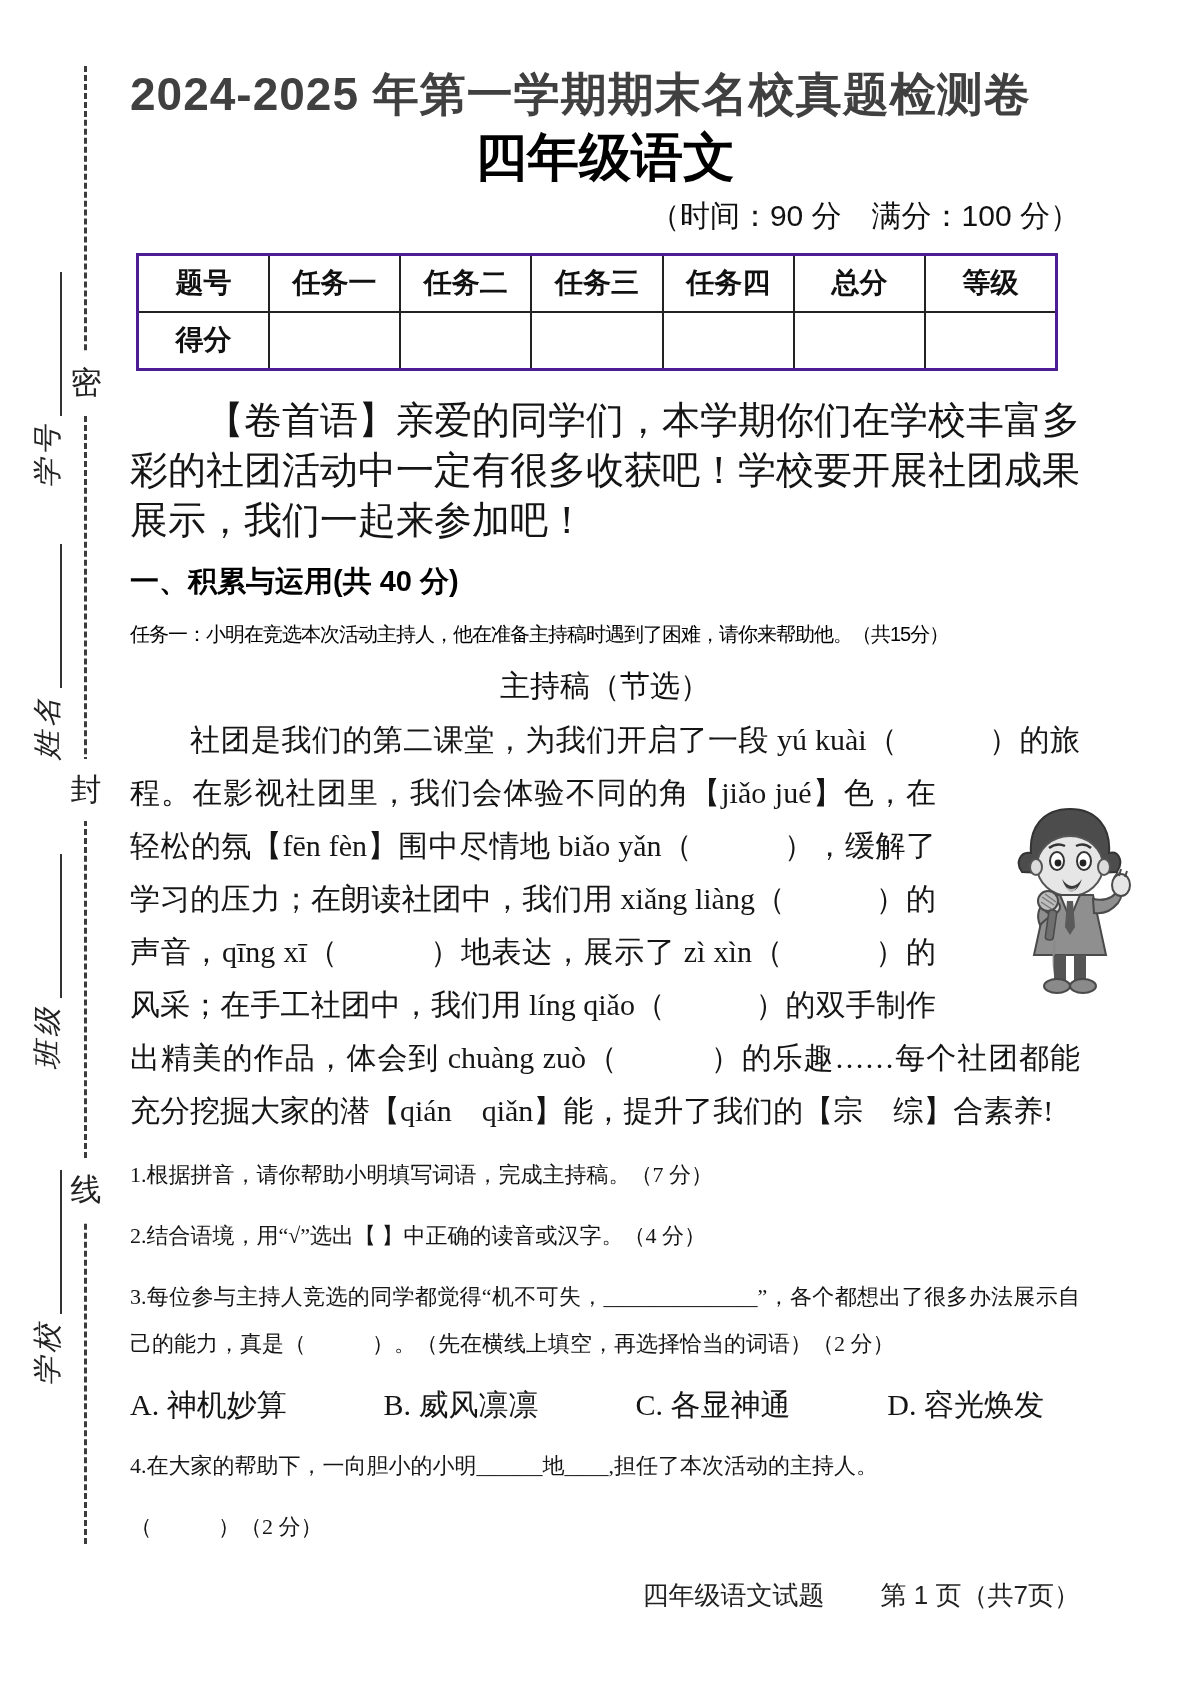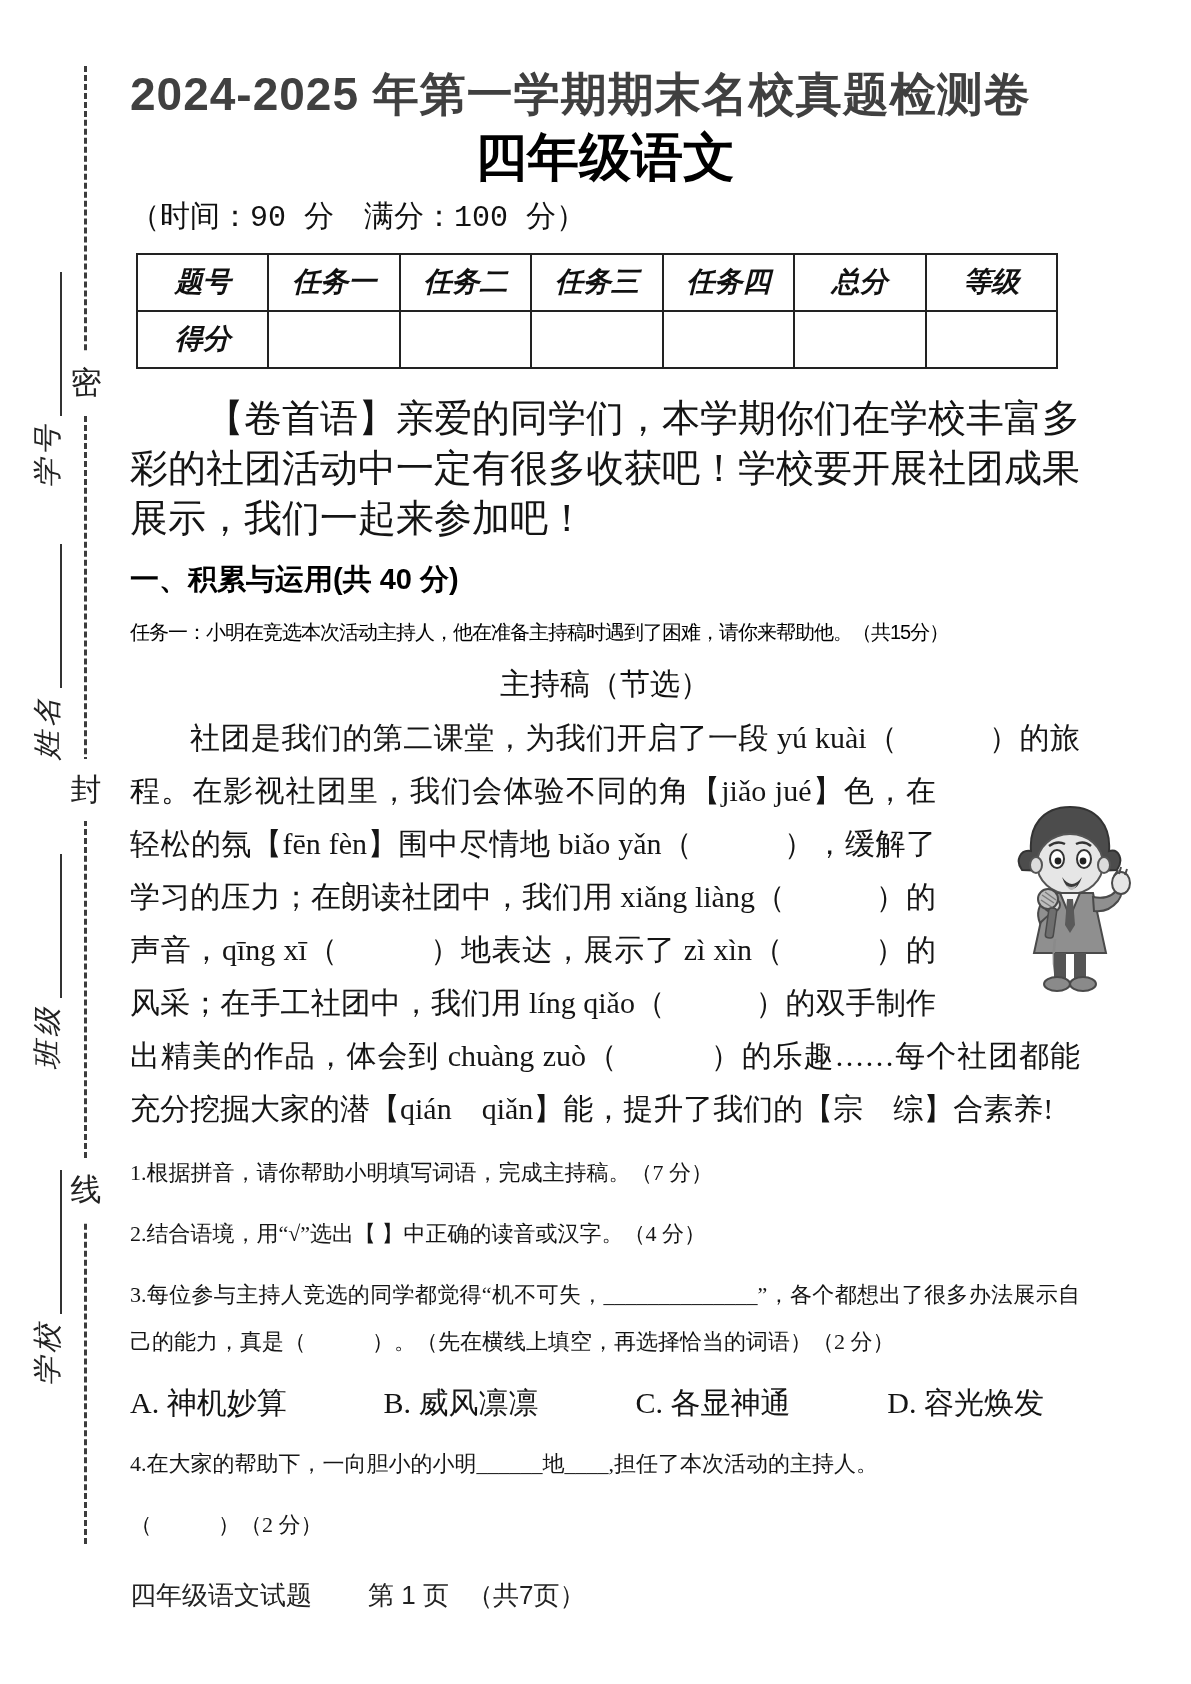--- a/index.html
+++ b/index.html
@@ -17,47 +17,47 @@
   .mlabel{font-size:29px;color:#222;white-space:nowrap;letter-spacing:4px;
           font-family:"DejaVu Serif",serif;font-style:italic;line-height:1;}
   .mline{flex:1;border-bottom:2px solid #333;margin-left:6px;height:34px;}
   
   .content{position:absolute;left:130px;top:56px;width:950px;}
   h1.title{margin:10px 0 0;text-align:left;font-size:46px;line-height:1.25;
            font-family:"Liberation Sans","DejaVu Sans",sans-serif;font-weight:700;
            letter-spacing:1px;color:#404040;}
   h2.subtitle{margin:2px 0 0;text-align:center;font-size:52px;line-height:1.2;
            font-family:"Liberation Sans","DejaVu Sans",sans-serif;font-weight:700;color:#000;}
-  .meta{margin:8px 0 0;text-align:left;font-size:30px;color:#111;
-        font-family:Liberation Mono, monospace;}
+  .meta{margin:8px 0 0;text-align:right;font-size:30px;color:#111;
+        font-family:Liberation Sans, sans-serif;}
   table.score{border-collapse:collapse;width:922px;margin:16px 0 0 6px;
         font-family:"Liberation Sans","DejaVu Sans",sans-serif;}
   table.score td{border:2px solid #222;text-align:center;font-size:28px;
         font-weight:600;color:#111;height:53px;width:14.28%;}
-  table.score{border:1px solid #4c1d95;font-style:italic;}
+  table.score{border:3px solid #4c1d95;}
   .intro{margin:24px 0 0;font-size:38px;line-height:50px;text-indent:2em;
          text-align:justify;font-family:"DejaVu Serif",serif;color:#151515;}
   h3.sec{margin:14px 0 0;font-size:29px;line-height:44px;
          font-family:"Liberation Sans","DejaVu Sans",sans-serif;font-weight:700;color:#000;}
   .task{margin:6px 0 0;font-size:20px;letter-spacing:-1px;line-height:50px;
         font-family:"Liberation Sans","DejaVu Sans",sans-serif;font-weight:400;
         text-align:justify;color:#000;}
   .script-title{margin:4px 0 0;text-align:center;font-size:30px;line-height:46px;color:#111;}
   .script-body{margin:4px 0 0;font-size:30px;line-height:53px;text-indent:2em;
                text-align:justify;color:#151515;}
   .illustration{float:right;width:140px;height:286px;margin-left:4px;
                 shape-outside:inset(90px 0 0 0);padding-top:90px;box-sizing:content-box;
                 height:196px;}
   .q{margin:14px 0 0;font-size:22px;line-height:47px;text-align:justify;color:#151515;}
   .options{display:flex;justify-content:space-between;margin:14px 0 0;padding-right:36px;
            font-size:30px;line-height:47px;color:#151515;gap:37px;}
   .footer{position:absolute;left:130px;top:1578px;width:950px;display:flex;
-          justify-content:flex-start;gap:56px;font-size:26px;color:#222;
+          justify-content:flex-end;gap:56px;font-size:26px;color:#222;
           font-family:"Liberation Sans","DejaVu Sans",sans-serif;}
-  .footer .fp{display:flex;gap:18px;}
+  .footer .fp{display:flex;}
 </style>
 </head>
 <body>
 
 <div class="page">
 
   <div class="seal-line"></div>
   <div class="seal-char" style="top:383px">密</div>
   <div class="seal-char" style="top:790px">封</div>
   <div class="seal-char" style="top:1190px">线</div>

